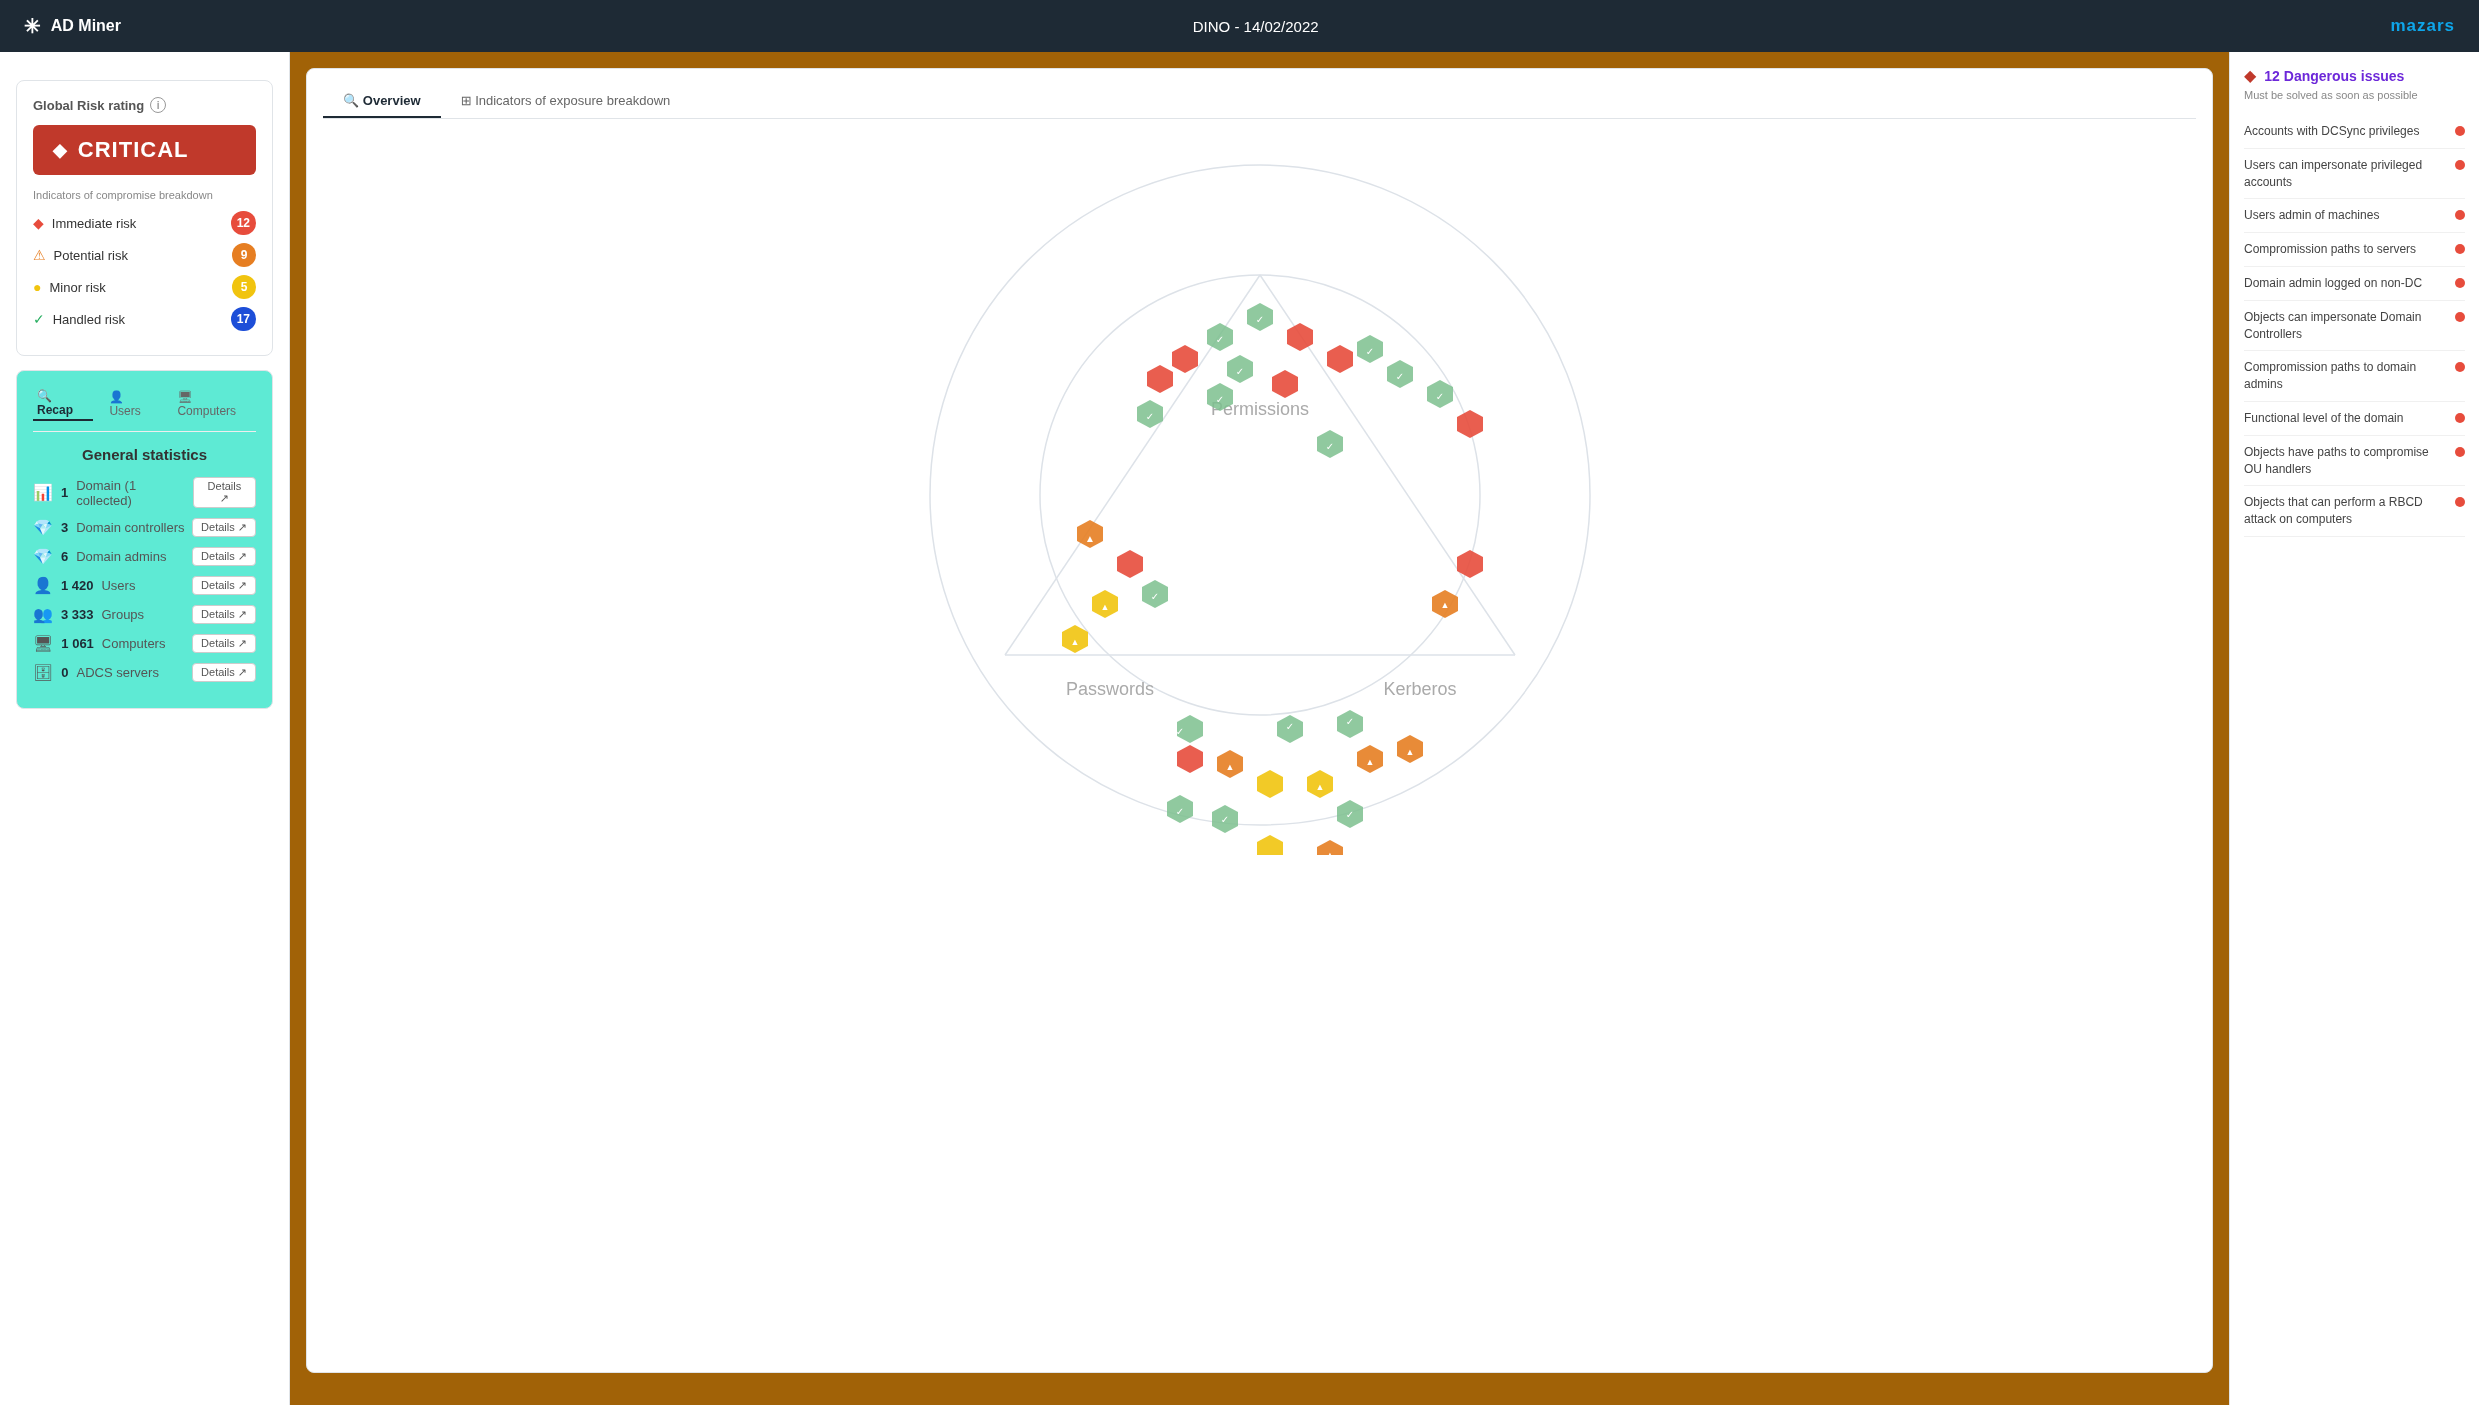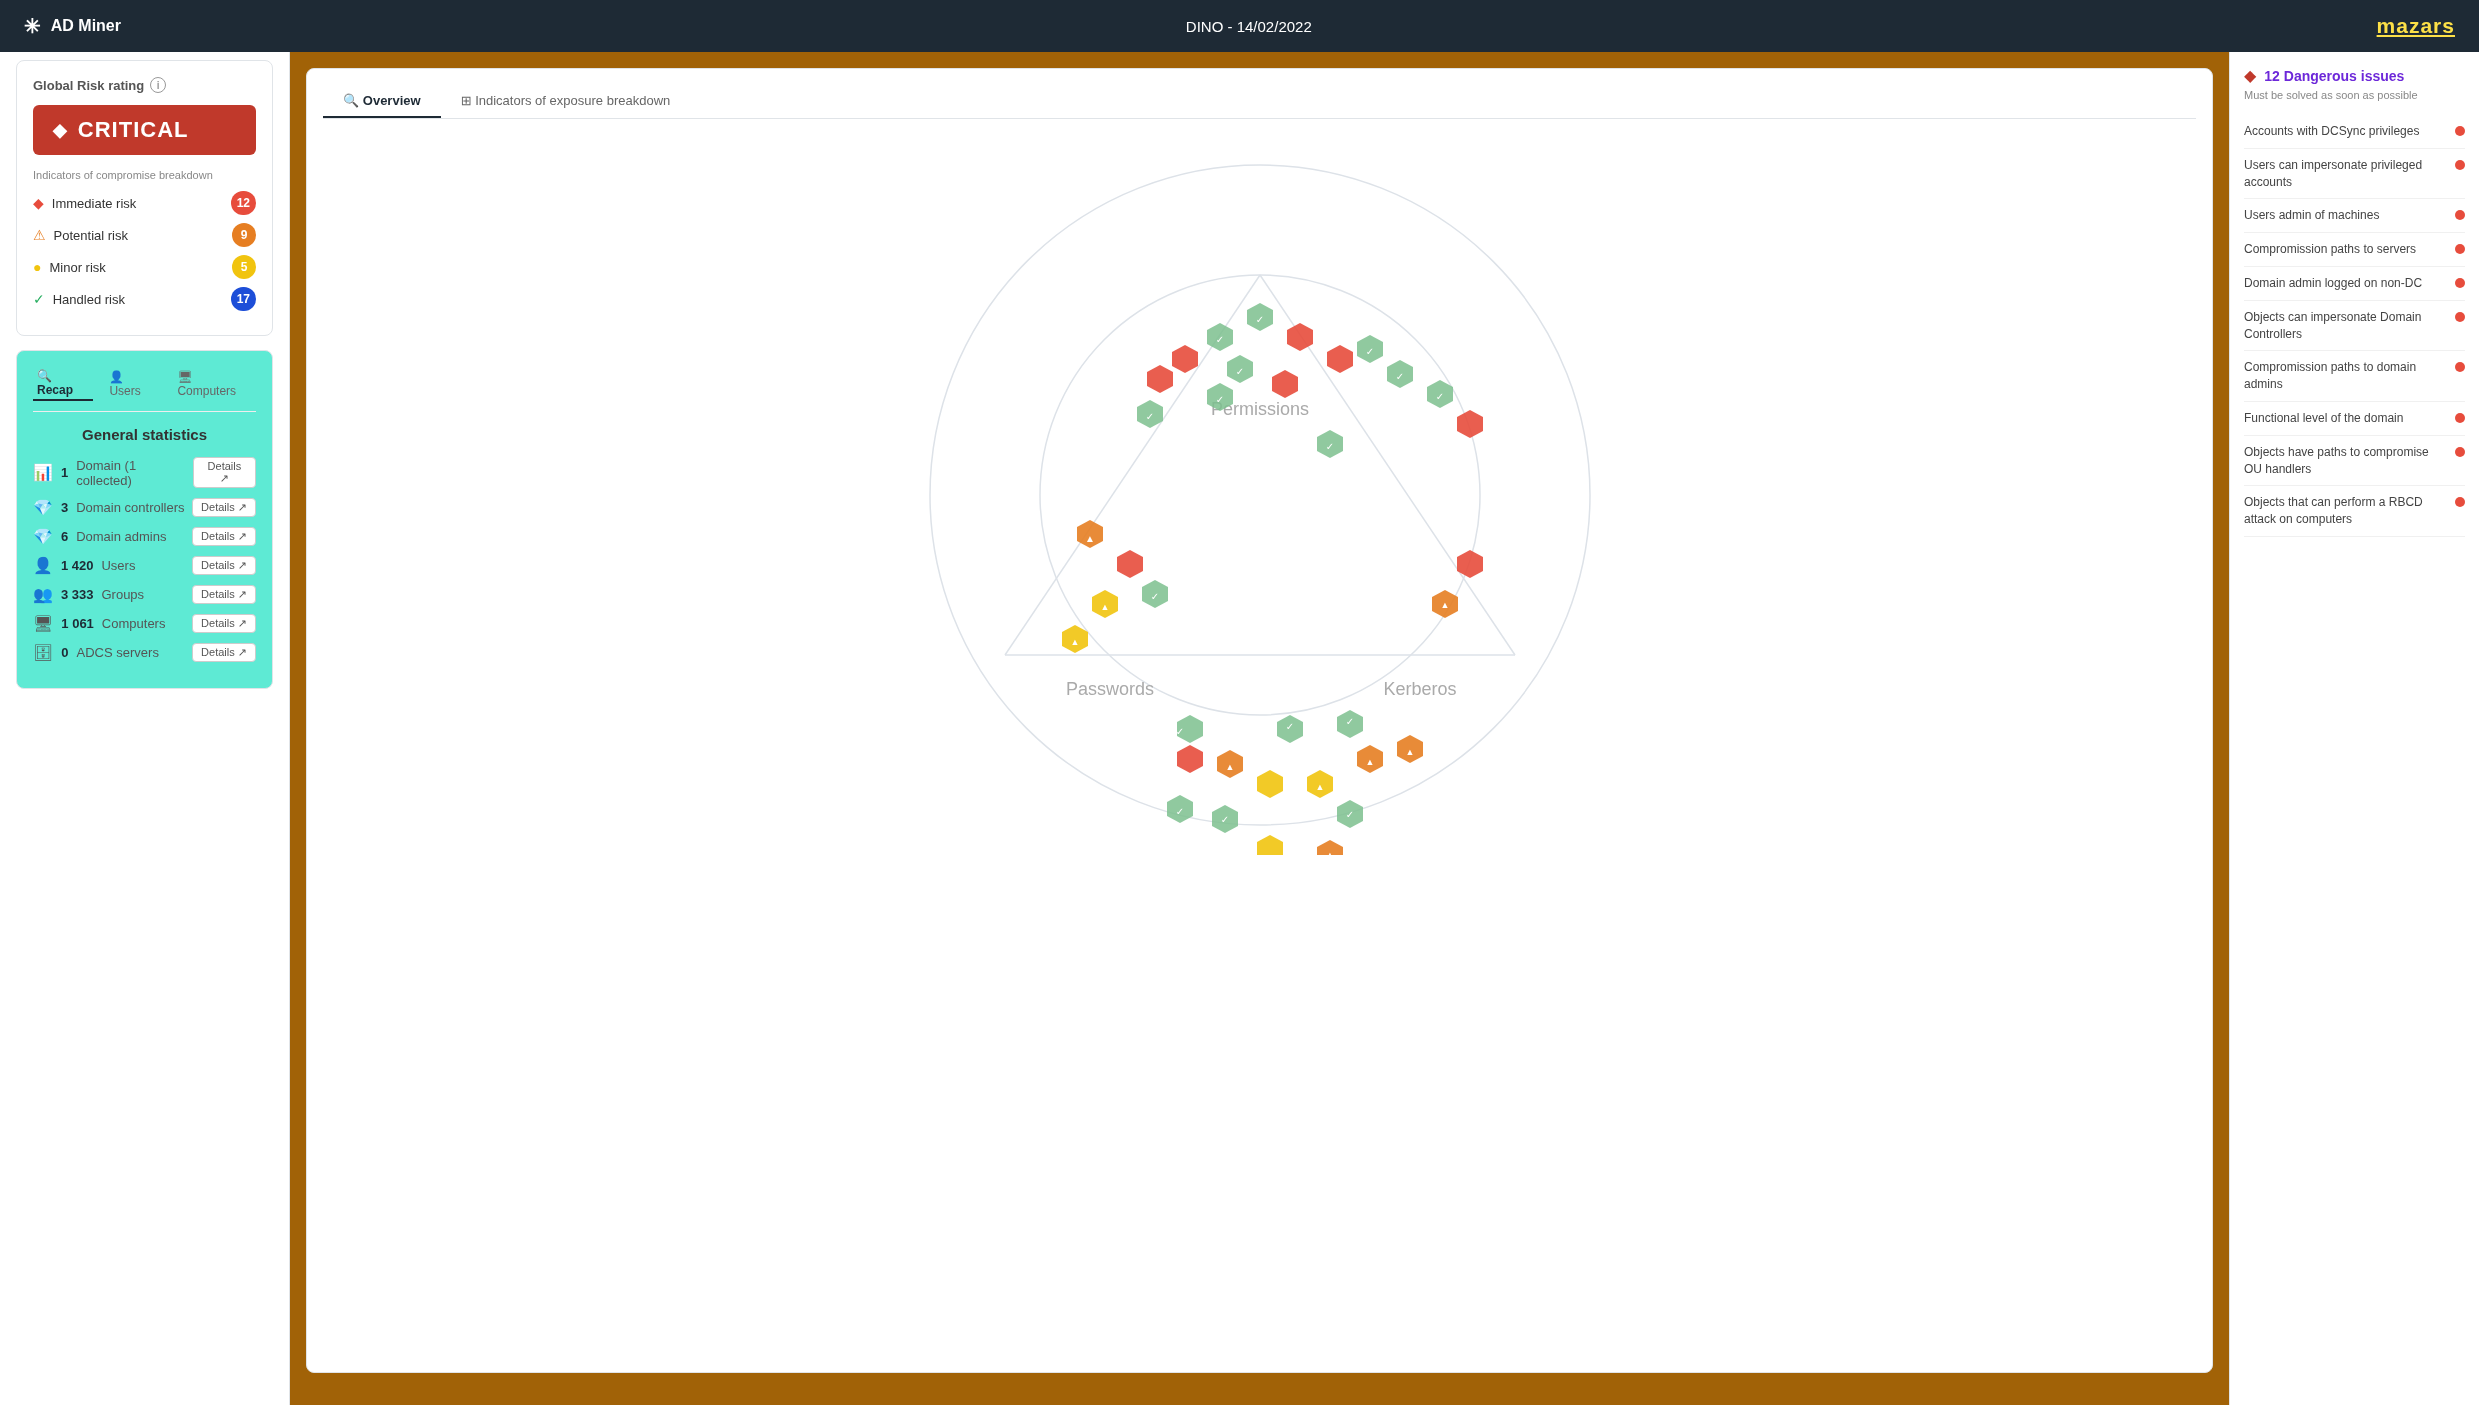--- a/index.html
+++ b/index.html
@@ -12,32 +12,32 @@
       display: flex;
       align-items: center;
       justify-content: space-between;
       padding: 0 24px;
       height: 52px;
       position: fixed; top: 0; left: 0; right: 0; z-index: 100;
     }
     .topnav-logo { display: flex; align-items: center; gap: 10px; font-size: 16px; font-weight: 600; }
     .topnav-logo-icon { font-size: 20px; }
     .topnav-title { font-size: 15px; font-weight: 400; }
-    .topnav-brand { font-size: 21px; font-weight: 700; letter-spacing: 1px; color: #fde047; text-decoration: underline; }
+    .topnav-brand { font-size: 17px; font-weight: 700; letter-spacing: 1px; color: #0ea5e9; }
 
     
     .layout { display: flex; margin-top: 52px; height: calc(100vh - 52px); overflow: hidden; }
 
     
     .left-panel {
       width: 290px; min-width: 290px;
       background: #fff;
       border-right: 1px solid #e0e4e8;
       overflow-y: auto;
-      padding: 8px 16px;
+      padding: 28px 16px;
     }
 
     .global-risk-card {
       background: #fff;
       border: 1px solid #e0e4e8;
       border-radius: 8px;
       padding: 16px;
       margin-bottom: 14px;
     }
     .global-risk-title { font-size: 13px; font-weight: 600; color: #555; margin-bottom: 12px; display: flex; align-items: center; gap: 6px; }

